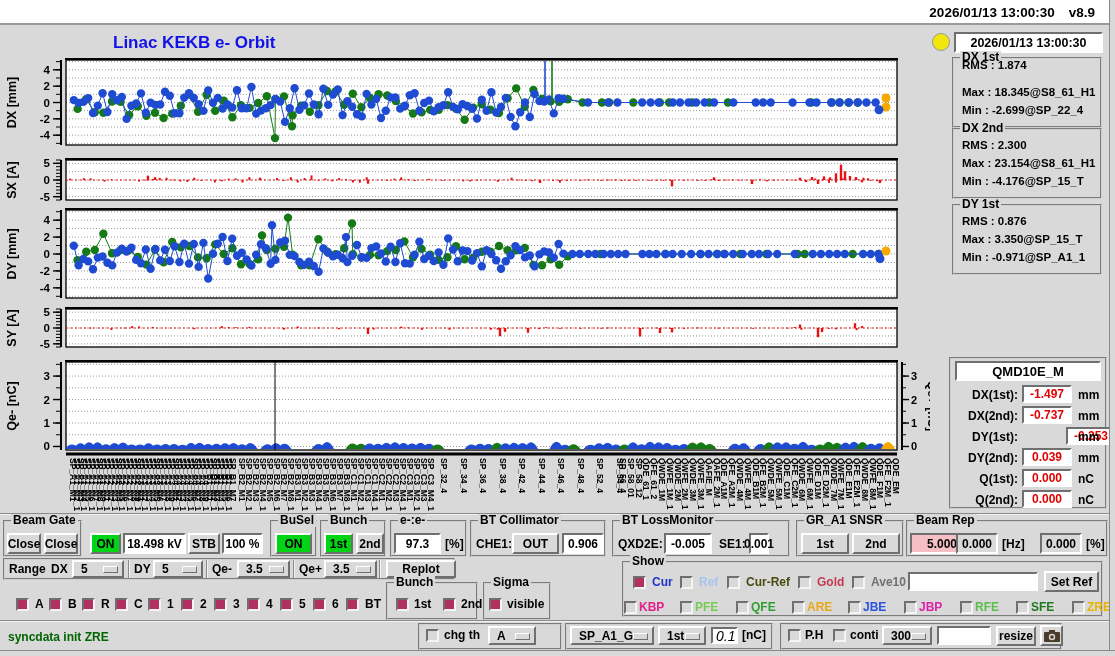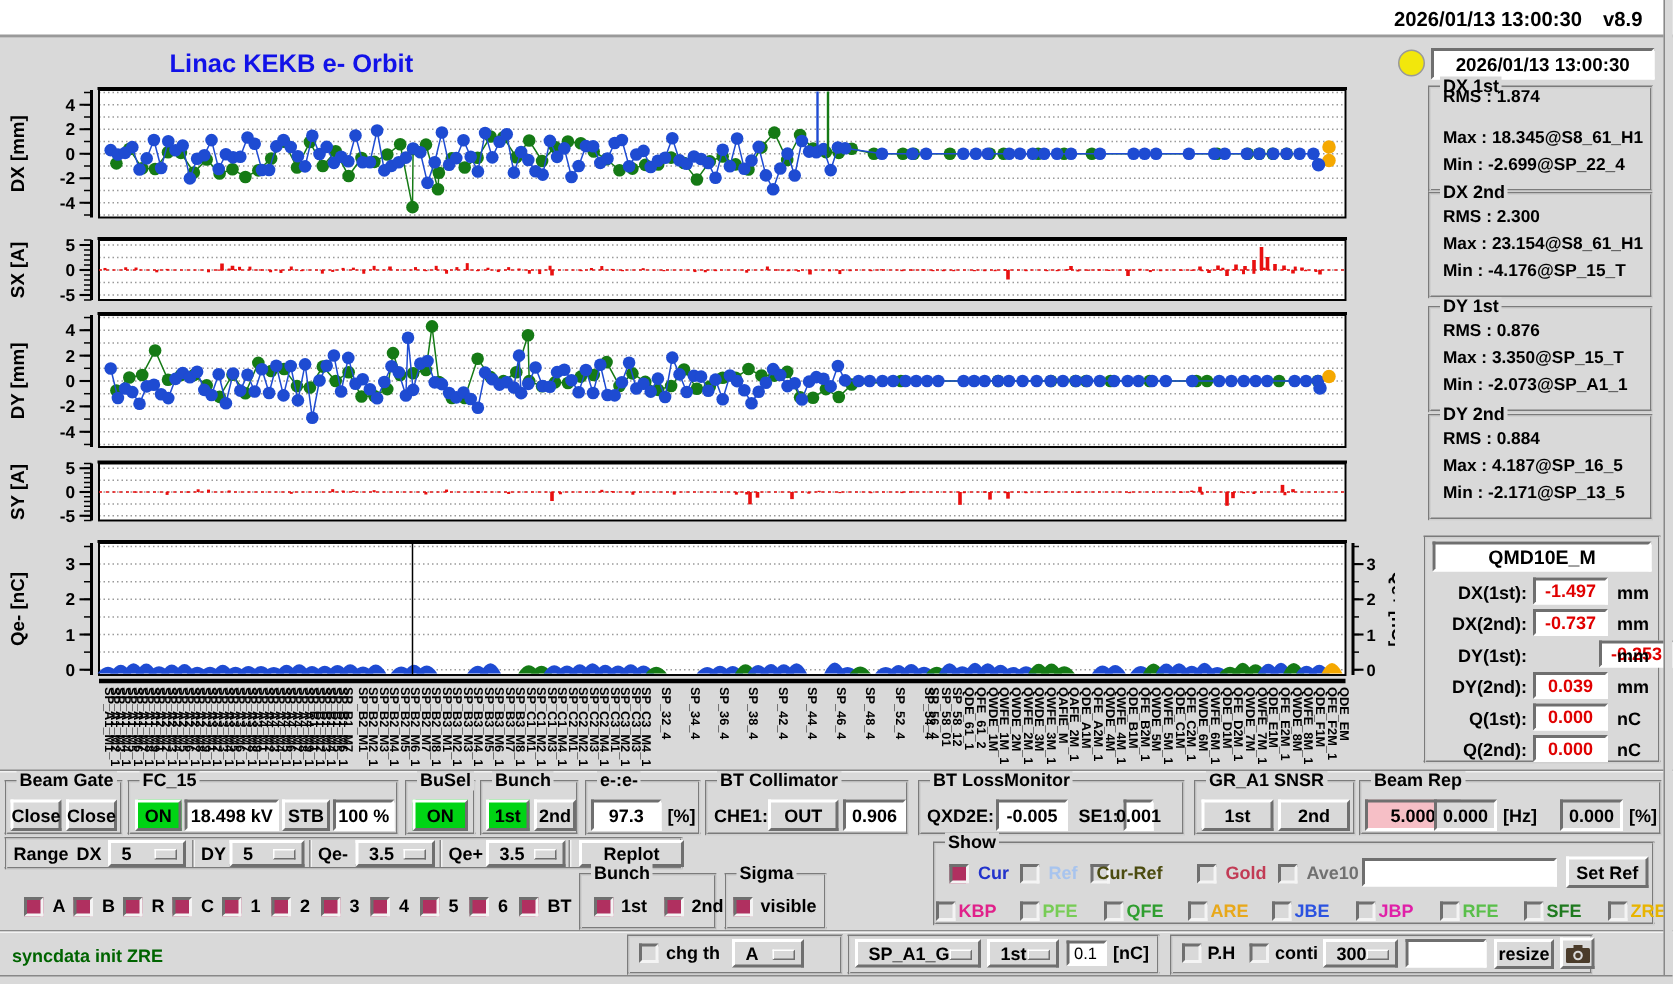--- a/index.html
+++ b/index.html
@@ -16,21 +16,21 @@
   .btn { position:absolute; background:#d9d9d9; border:2px solid; border-color:#ffffff #6f6f6f #6f6f6f #ffffff; font-weight:bold; font-size:12px; display:flex; align-items:center; justify-content:center; white-space:nowrap; }
   .btn.on { background:#00d414; }
   .disp { position:absolute; background:#ffffff; border:2px solid; border-color:#6f6f6f #ffffff #ffffff #6f6f6f; font-weight:bold; font-size:12px; display:flex; align-items:center; justify-content:center; white-space:nowrap; }
   .disp.pink { background:#f6bfc6; }
   .disp.gray { background:#d9d9d9; }
   .txt { position:absolute; font-weight:bold; font-size:12px; white-space:nowrap; }
   .cb { position:absolute; width:13px; height:13px; background:#d9d9d9; border:2px solid; border-color:#6f6f6f #f4f4f4 #f4f4f4 #6f6f6f; }
   .cb.checked { background:#b03060; }
   .opt { position:absolute; background:#d9d9d9; border:2px solid; border-color:#ffffff #6f6f6f #6f6f6f #ffffff; font-weight:bold; font-size:12px; display:flex; align-items:center; padding-left:7px; }
   .opt::after { content:""; position:absolute; right:4px; top:50%; margin-top:-3px; width:13px; height:5px; background:#d9d9d9; border:1px solid; border-color:#ffffff #6f6f6f #6f6f6f #ffffff; }
-  .inp { position:absolute; background:#ffffff; border:2px solid; border-color:#6f6f6f #ffffff #ffffff #6f6f6f; font-size:11px; display:flex; align-items:center; padding-left:3px; }
+  .inp { position:absolute; background:#ffffff; border:2px solid; border-color:#6f6f6f #ffffff #ffffff #6f6f6f; font-size:14px; display:flex; align-items:center; padding-left:3px;font-style:italic; }
   .statline { position:absolute; left:8px; font-weight:bold; font-size:11.5px; white-space:nowrap; }
   .mon-lbl { position:absolute; font-weight:bold; font-size:12px; text-align:right; width:68px; }
   .mon-unit { position:absolute; font-weight:bold; font-size:12px; }
   .red { color:#e00000; }
   #sep1 { position:absolute; left:0px; top:486px; width:1115px; height:2px; border-top:1px solid #8a8a8a; border-bottom:1px solid #f2f2f2; }
   #sep2 { position:absolute; left:0px; top:593px; width:1115px; height:2px; border-top:1px solid #8a8a8a; border-bottom:1px solid #f2f2f2; }
   #status { position:absolute; left:8px; top:603px; color:#006400; font-weight:bold; font-size:12px; }
   #winborder-r { position:absolute; right:0; top:0; width:6px; height:656px; border-left:1px solid #888; background:#d9d9d9; }
   #winborder-b { position:absolute; left:0; top:650px; width:1115px; height:6px; border-top:1px solid #888; background:#d9d9d9; }
 </style>
@@ -1029,27 +1029,21 @@
   <div class="grp" style="left:952px;top:101px;width:150px;height:71px;">
     <div class="grp-lbl">DX 2nd</div>
     <div class="statline" style="top:9px;">RMS :  2.300</div>
     <div class="statline" style="top:27px;">Max :  23.154@S8_61_H1</div>
     <div class="statline" style="top:45px;">Min :  -4.176@SP_15_T</div>
   </div>
   <div class="grp" style="left:952px;top:177px;width:150px;height:71px;">
     <div class="grp-lbl">DY 1st</div>
     <div class="statline" style="top:9px;">RMS :  0.876</div>
     <div class="statline" style="top:27px;">Max :  3.350@SP_15_T</div>
-    <div class="statline" style="top:45px;">Min :  -2.073@SP_A1_1</div>
-  </div>
-  <div class="grp" style="left:952px;top:249px;width:150px;height:71px;">
-    <div class="grp-lbl">DY 2nd</div>
-    <div class="statline" style="top:9px;">RMS :  0.884</div>
-    <div class="statline" style="top:27px;">Max :  4.187@SP_16_5</div>
-    <div class="statline" style="top:45px;">Min :  -2.171@SP_13_5</div>
+    <div class="statline" style="top:45px;">Min :  -0.971@SP_A1_1</div>
   </div>
 
   <div class="grp" style="left:949px;top:330px;width:158px;height:152px;"></div>
   <div class="disp" style="left:955px;top:334px;width:146px;height:20px;font-size:13px;">QMD10E_M</div>
   <div class="mon-lbl" style="left:950px;top:361px;">DX(1st):</div>
   <div class="disp" style="left:1022px;top:358px;width:50px;height:18px;">
       <span class="red">-1.497</span>
     </div>
   <div class="mon-unit" style="left:1078px;top:361px;">mm</div>
   <div class="mon-lbl" style="left:950px;top:382px;">DX(2nd):</div>
@@ -1079,23 +1073,20 @@
   <div class="mon-unit" style="left:1078px;top:466px;">nC</div>
 
   <div id="sep1"></div>
 
   <div class="grp" style="left:3px;top:493px;width:79px;height:37px;">
       <div class="grp-lbl">Beam Gate</div>
     </div>
   <div class="btn" style="left:7px;top:506px;width:34px;height:21px;">Close</div>
   <div class="btn" style="left:44px;top:506px;width:34px;height:21px;">Close</div>
 
-  <div class="grp" style="left:85px;top:493px;width:181px;height:37px;">
-      <div class="grp-lbl">FC_15</div>
-    </div>
   <div class="btn on" style="left:90px;top:506px;width:31px;height:21px;">ON</div>
   <div class="disp" style="left:123px;top:506px;width:63px;height:21px;">18.498 kV</div>
   <div class="btn" style="left:188px;top:506px;width:32px;height:21px;">STB</div>
   <div class="disp" style="left:222px;top:506px;width:41px;height:21px;">100 %</div>
 
   <div class="grp" style="left:270px;top:493px;width:47px;height:37px;">
       <div class="grp-lbl">BuSel</div>
     </div>
   <div class="btn on" style="left:275px;top:506px;width:37px;height:21px;">ON</div>
 
@@ -1231,21 +1222,21 @@
     <div class="txt" style="left: 299px; top: 570px;">5</div>
     <div class="cb checked" style="left: 313px; top: 571px;"></div>
     <div class="txt" style="left: 332px; top: 570px;">6</div>
     <div class="cb checked" style="left: 346px; top: 571px;"></div>
     <div class="txt" style="left: 365px; top: 570px;">BT</div>
     <div class="cb checked" style="left: 633px; top: 549px;"></div>
     <div class="txt" style="left: 652px; top: 548px; color: rgb(34, 51, 204);">Cur</div>
     <div class="cb" style="left: 680px; top: 549px;"></div>
     <div class="txt" style="left: 699px; top: 548px; color: rgb(168, 196, 238);">Ref</div>
     <div class="cb" style="left: 727px; top: 549px;"></div>
-    <div class="txt" style="left: 731px; top: 548px; color: rgb(75, 75, 16);">Cur-Ref</div>
+    <div class="txt" style="left: 746px; top: 548px; color: rgb(75, 75, 16);">Cur-Ref</div>
     <div class="cb" style="left: 798px; top: 549px;"></div>
     <div class="txt" style="left: 817px; top: 548px; color: rgb(194, 59, 85);">Gold</div>
     <div class="cb" style="left: 852px; top: 549px;"></div>
     <div class="txt" style="left: 871px; top: 548px; color: rgb(112, 112, 112);">Ave10</div>
     <div class="cb" style="left: 624px; top: 574px;"></div>
     <div class="txt" style="left: 639px; top: 573px; color: rgb(224, 33, 138);">KBP</div>
     <div class="cb" style="left: 680px; top: 574px;"></div>
     <div class="txt" style="left: 695px; top: 573px; color: rgb(119, 204, 85);">PFE</div>
     <div class="cb" style="left: 736px; top: 574px;"></div>
     <div class="txt" style="left: 751px; top: 573px; color: rgb(47, 158, 47);">QFE</div>

